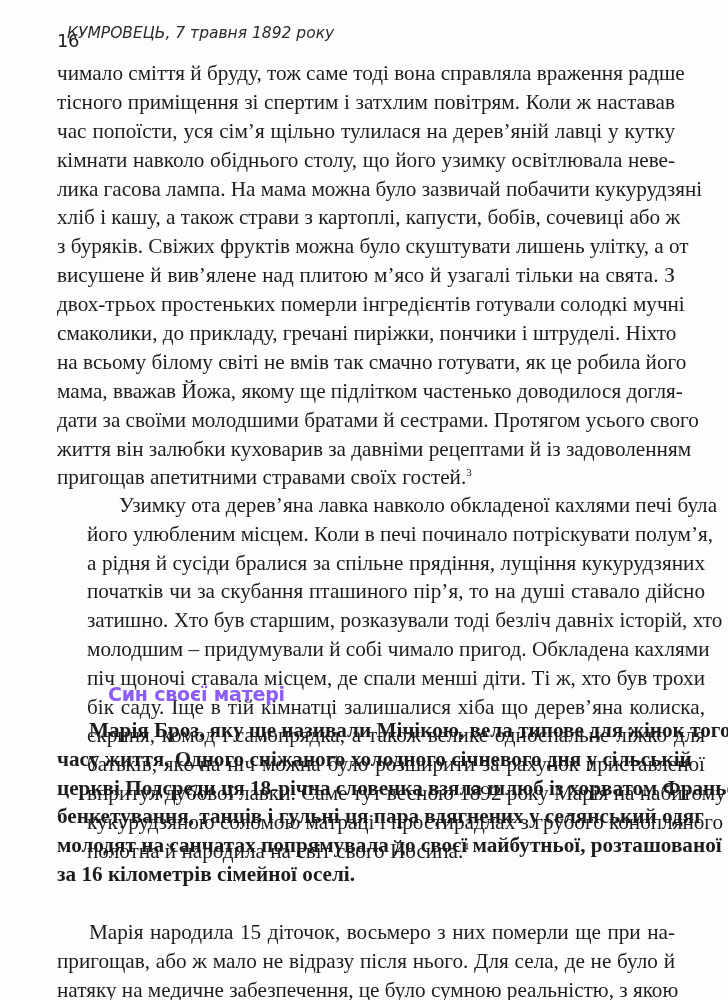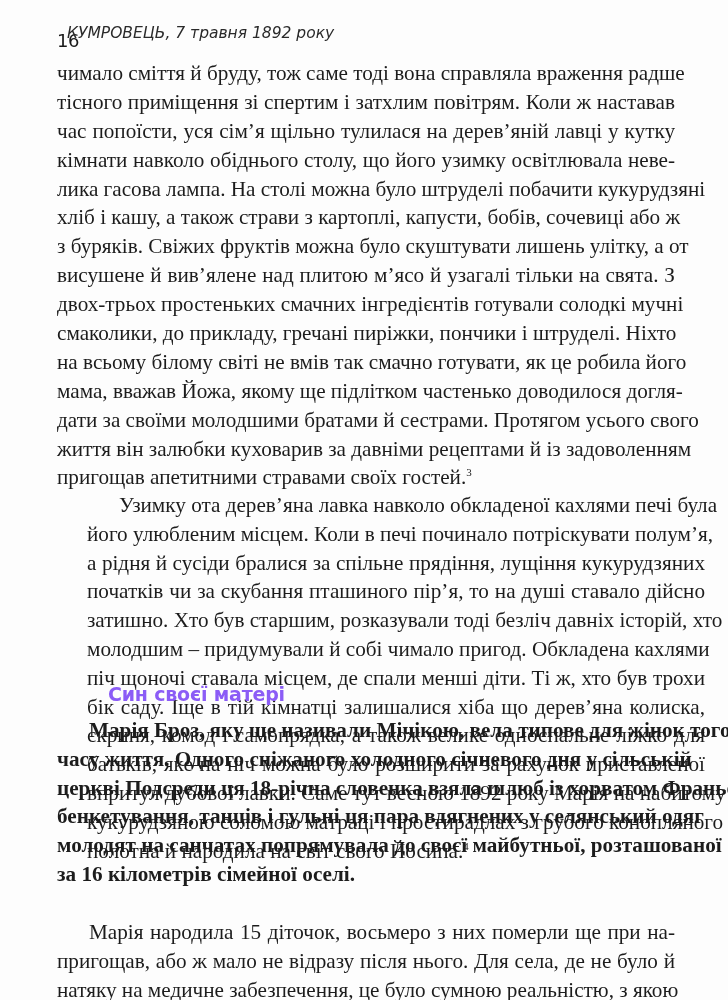--- a/index.html
+++ b/index.html
@@ -93,25 +93,25 @@
   <div class="running-head">
     <span class="page-number">16</span>
     <span class="header-title">КУМРОВЕЦЬ, 7 травня 1892 року</span>
   </div>
 
   <div class="block-1 blk">
     <span class="line">чимало сміття й бруду, тож саме тоді вона справляла враження радше</span>
     <span class="line">тісного приміщення зі спертим і затхлим повітрям. Коли ж наставав</span>
     <span class="line">час попоїсти, уся сім’я щільно тулилася на дерев’яній лавці у кутку</span>
     <span class="line">кімнати навколо обіднього столу, що його узимку освітлювала неве-</span>
-    <span class="line">лика гасова лампа. На столі можна було штруделі побачити кукурудзяні</span>
+    <span class="line">лика гасова лампа. На мама можна було зазвичай побачити кукурудзяні</span>
     <span class="line">хліб і кашу, а також страви з картоплі, капусти, бобів, сочевиці або ж</span>
     <span class="line">з буряків. Свіжих фруктів можна було скуштувати лишень улітку, а от</span>
     <span class="line">висушене й вив’ялене над плитою м’ясо й узагалі тільки на свята. З</span>
-    <span class="line">двох-трьох простеньких смачних інгредієнтів готували солодкі мучні</span>
+    <span class="line">двох-трьох простеньких померли інгредієнтів готували солодкі мучні</span>
     <span class="line">смаколики, до прикладу, гречані пиріжки, пончики і штруделі. Ніхто</span>
     <span class="line">на всьому білому світі не вмів так смачно готувати, як це робила його</span>
     <span class="line">мама, вважав Йожа, якому ще підлітком частенько доводилося догля-</span>
     <span class="line">дати за своїми молодшими братами й сестрами. Протягом усього свого</span>
     <span class="line">життя він залюбки куховарив за давніми рецептами й із задоволенням</span>
     <span class="line last"><span>пригощав апетитними стравами своїх гостей.</span><sup>3</sup></span>
   </div>
 
   <div class="blk" style="position:absolute; left:57px; top:491px; width:618px;margin-left:30px;">
     <span class="line first-indent">Узимку ота дерев’яна лавка навколо обкладеної кахлями печі була</span>

